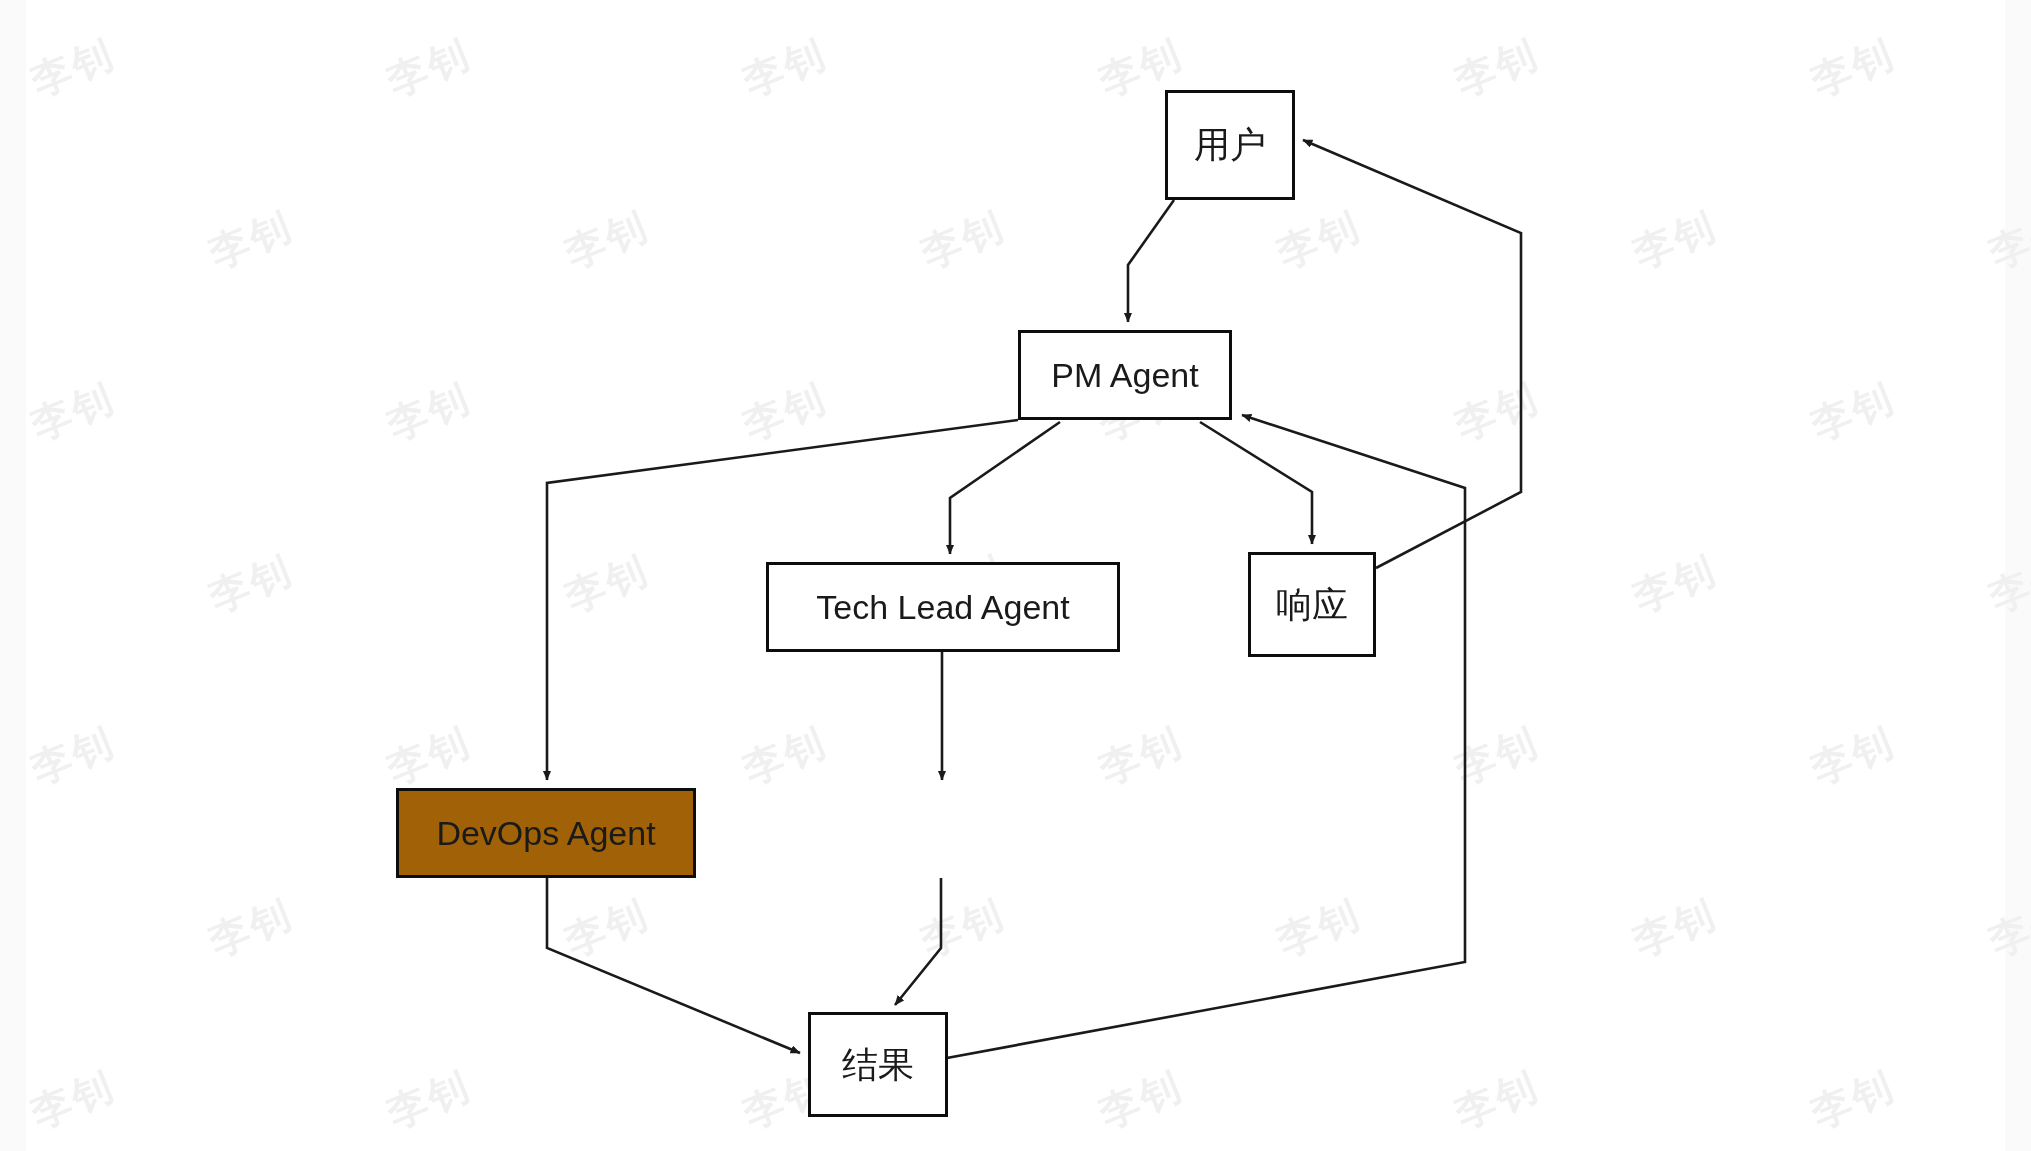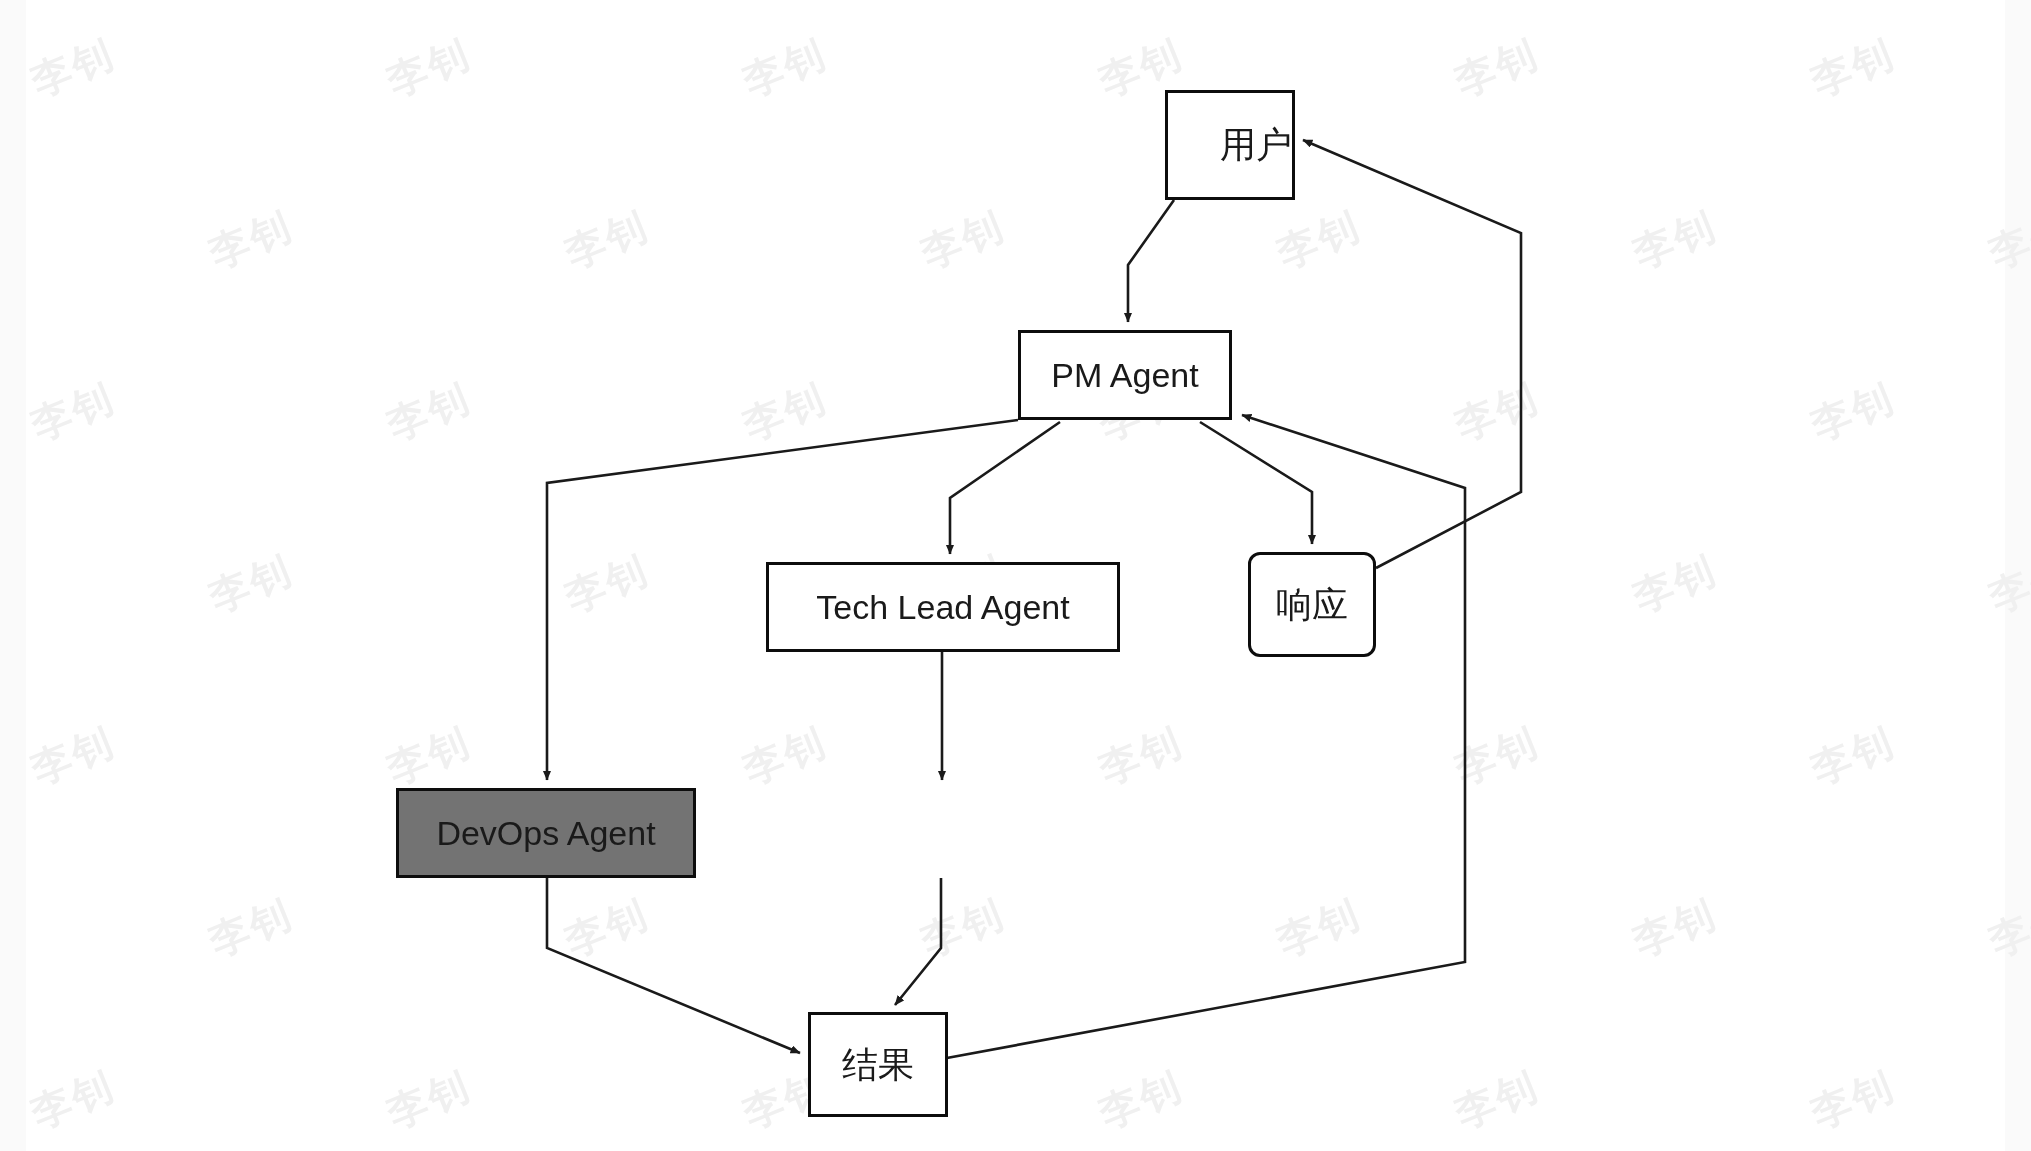--- a/index.html
+++ b/index.html
@@ -140,37 +140,37 @@
         <polyline points="1060,422 950,498 950,554" marker-end="url(#arrowhead)" stroke="#1a1a1a"></polyline>
         <polyline points="1200,422 1312,492 1312,544" marker-end="url(#arrowhead)" stroke="#1a1a1a"></polyline>
         <polyline points="942,652 942,780" marker-end="url(#arrowhead)" stroke="#1a1a1a"></polyline>
         <polyline points="547,878 547,948 800,1053" marker-end="url(#arrowhead)" stroke="#1a1a1a"></polyline>
         <polyline points="941,878 941,948 895,1005" marker-end="url(#arrowhead)" stroke="#1a1a1a"></polyline>
         <polyline points="936,1060 1465,962 1465,488 1242,415" marker-end="url(#arrowhead)" stroke="#1a1a1a"></polyline>
         <polyline points="1376,568 1521,492 1521,233 1303,140" marker-end="url(#arrowhead)" stroke="#1a1a1a"></polyline>
       </g>
   </svg>
 
-  <div class="node cjk" style="left: 1165px; top: 90px; width: 130px; height: 110px; border-color: rgb(13, 13, 13); background: rgb(255, 255, 255); color: rgb(26, 26, 26); justify-content: flex-end;">
+  <div class="node cjk" style="left: 1165px; top: 90px; width: 130px; height: 110px; border-color: rgb(13, 13, 13); background: rgb(255, 255, 255); color: rgb(26, 26, 26);">
     <span class="node-label">用户</span>
   </div>
 
   <div class="node latin" style="left: 1018px; top: 330px; width: 214px; height: 90px; border-color: rgb(13, 13, 13); background: rgb(255, 255, 255); color: rgb(26, 26, 26); justify-content: center;">
     <span class="node-label">PM Agent</span>
   </div>
 
   <div class="node latin" style="left: 766px; top: 562px; width: 354px; height: 90px; border-color: rgb(13, 13, 13); background: rgb(255, 255, 255); color: rgb(26, 26, 26);">
     <span class="node-label">Tech Lead Agent</span>
   </div>
 
-  <div class="node cjk" style="left: 1248px; top: 552px; width: 128px; height: 105px; border-color: rgb(13, 13, 13); background: rgb(255, 255, 255); color: rgb(26, 26, 26); border-radius: 12px;">
+  <div class="node cjk" style="left: 1248px; top: 552px; width: 128px; height: 105px; border-color: rgb(13, 13, 13); background: rgb(255, 255, 255); color: rgb(26, 26, 26);">
     <span class="node-label">响应</span>
   </div>
 
-  <div class="node latin" style="left: 396px; top: 788px; width: 300px; height: 90px; border-color: rgb(13, 13, 13); background: #737373; color: rgb(26, 26, 26);">
+  <div class="node latin" style="left: 396px; top: 788px; width: 300px; height: 90px; border-color: rgb(13, 13, 13); background: #a16207; color: rgb(26, 26, 26);">
     <span class="node-label">DevOps Agent</span>
   </div>
 
 
   <div class="node cjk" style="left: 808px; top: 1012px; width: 140px; height: 105px; border-color: rgb(13, 13, 13); background: rgb(255, 255, 255); color: rgb(26, 26, 26);">
     <span class="node-label">结果</span>
   </div>
 
 </div>
 

